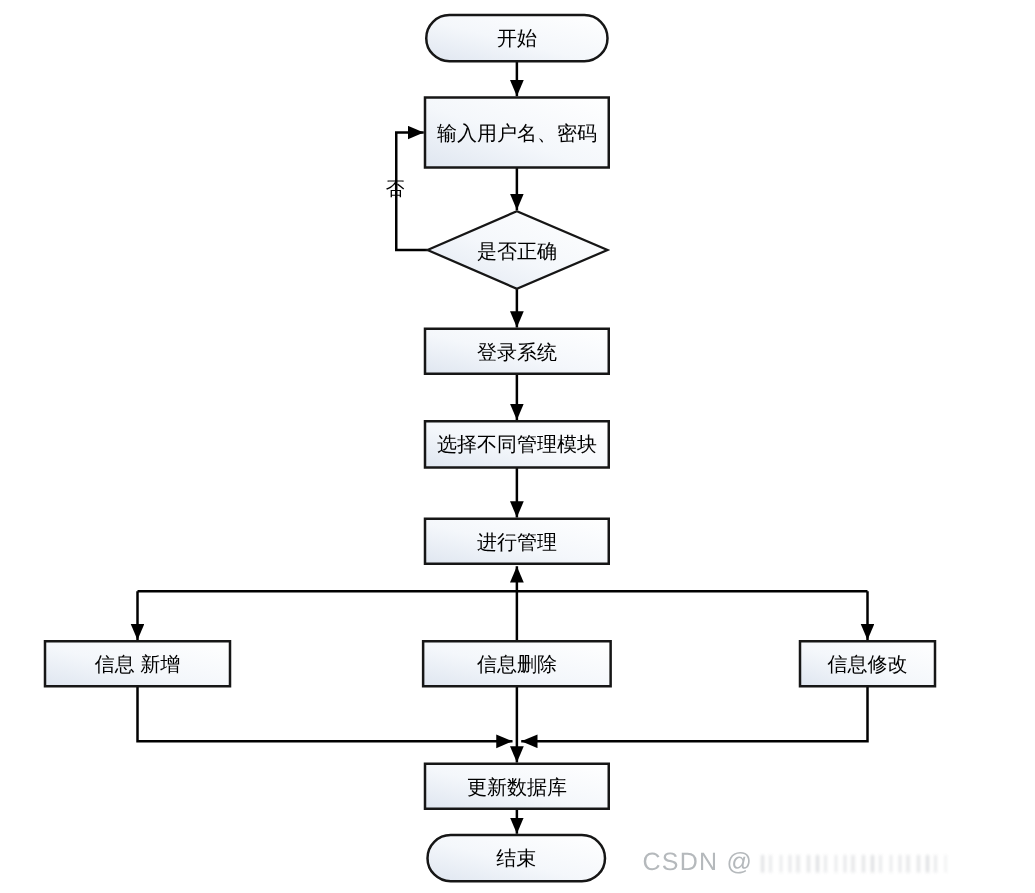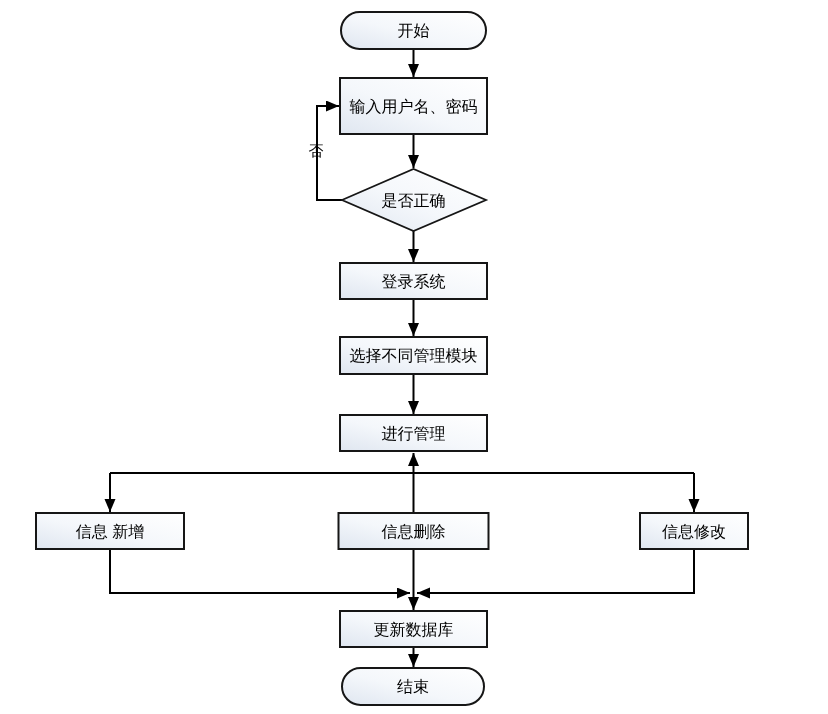--- a/index.html
+++ b/index.html
@@ -158,13 +158,17 @@
 
       <g>
         <rect class="node-shape" x="342" y="668" width="142" height="37" rx="18.5" ry="18.5"></rect>
         <text class="node-label" x="413" y="692">结束</text>
       </g>
 
       <text class="edge-label" x="316" y="156">否</text>
     </g>
   </svg>
 
+  <div id="watermark">
+    <span>CSDN @</span>
+      <span class="smudge"></span>
+  </div>
 </div>
 
 </body></html>

